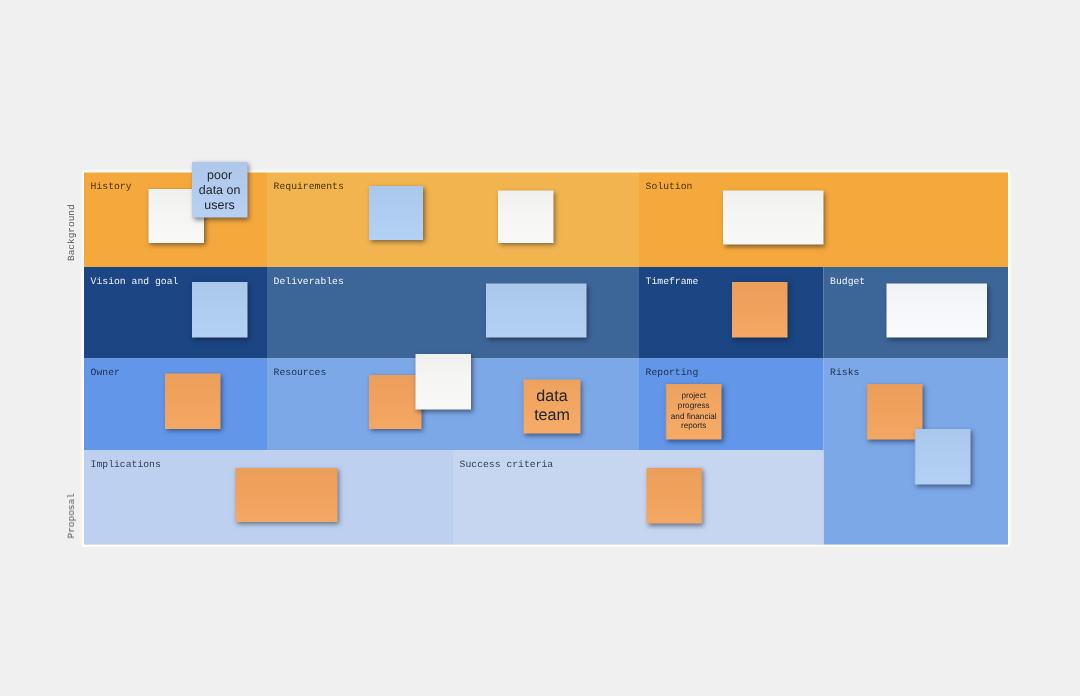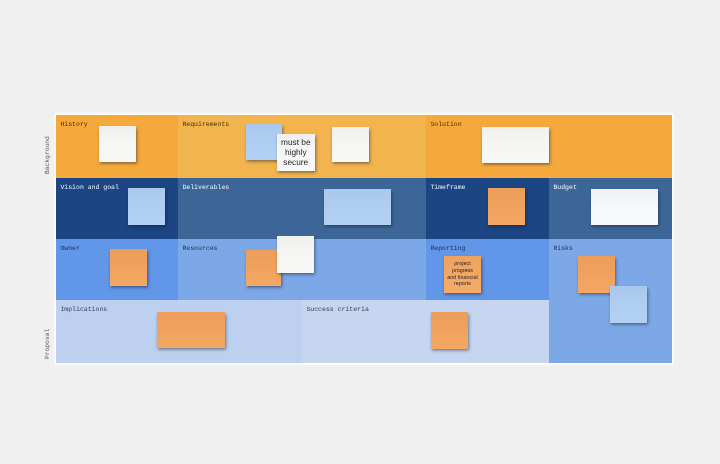--- a/index.html
+++ b/index.html
@@ -130,29 +130,29 @@
   <div class="cell c-implications" style="background-color: rgb(189, 208, 239);">
     <div class="cell-label" style="color: rgb(53, 63, 82);">Implications</div>
   </div>
   <div class="cell c-success" style="background-color: rgb(198, 214, 240);">
     <div class="cell-label" style="color: rgb(53, 63, 82);">Success criteria</div>
   </div>
 
   <div class="note n-hist-white" style="background-color: rgb(248, 248, 246);">
     <span class="txt"></span>
     </div>
+  <div class="note n-hist-blue" style="background-color: rgb(180, 206, 242);">
+    <span class="txt">poor
+data on
+users</span>
+    </div>
 
   <div class="note n-req-blue" style="background-color: rgb(176, 207, 243);">
     <span class="txt"></span>
     </div>
-  <div class="note n-req-secure" style="background-color: rgb(248, 248, 247);">
-    <span class="txt">must be
-highly
-secure</span>
-    </div>
   <div class="note n-req-white" style="background-color: rgb(248, 248, 247);">
     <span class="txt"></span>
     </div>
 
   <div class="note n-sol-white" style="background-color: rgb(248, 248, 246);">
     <span class="txt"></span>
     </div>
 
   <div class="note n-vis-blue" style="background-color: rgb(176, 207, 243);">
     <span class="txt"></span>
@@ -172,20 +172,24 @@
 
   <div class="note n-own-or" style="background-color: rgb(243, 164, 94);">
     <span class="txt"></span>
     </div>
 
   <div class="note n-res-or" style="background-color: rgb(243, 164, 94);">
     <span class="txt"></span>
     </div>
   <div class="note n-res-white" style="background-color: rgb(248, 248, 247);">
     <span class="txt"></span>
+    </div>
+  <div class="note n-res-team" style="background-color: rgb(245, 168, 98);">
+    <span class="txt">data
+team</span>
     </div>
 
   <div class="note n-rep-or" style="background-color: rgb(245, 168, 98);">
     <span class="txt">project
 progress
 and financial
 reports</span>
     </div>
 
   <div class="note n-risk-or" style="background-color: rgb(243, 164, 94);">

